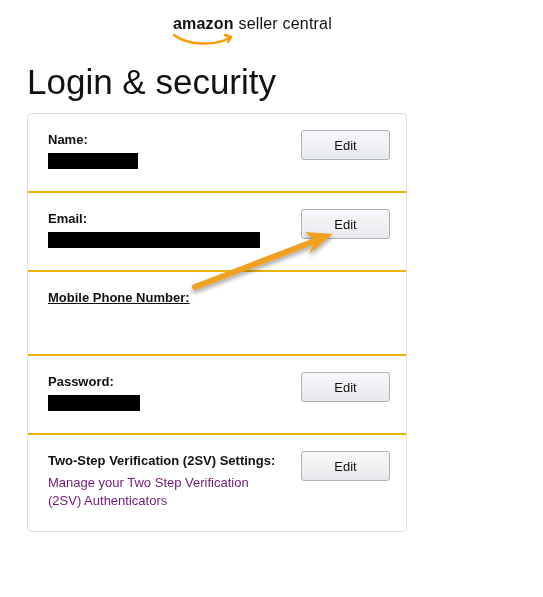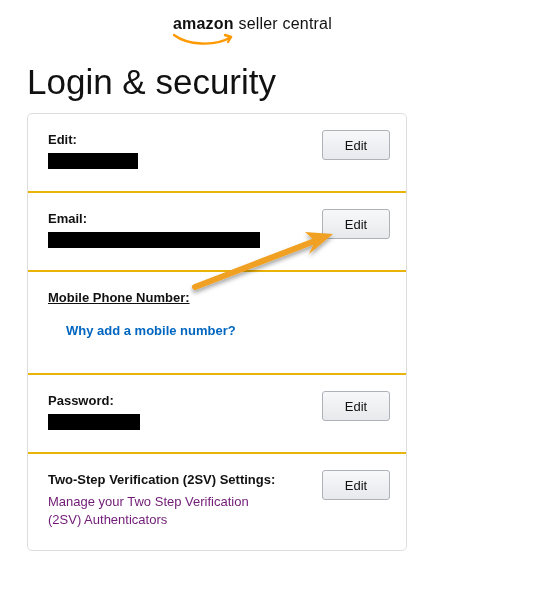--- a/index.html
+++ b/index.html
@@ -80,21 +80,21 @@
     font-size:13px;
     font-weight:700;
     text-decoration:none;
     display:inline-block;
     margin-top:12px;
     margin-left:18px;
   }
   .btn{
     position:absolute;
     right:16px;top:16px;
-    width:68px;height:30px;
+    width:89px;height:30px;
     border:1px solid #adb1b8;
     border-radius:3px;
     background:linear-gradient(#f7f8fa,#e7e9ec);
     font-size:13px;
     color:#111;
     cursor:pointer;
     padding:0;
   }
 
   
@@ -113,34 +113,33 @@
     <path d="M1 2 C 14 12, 42 14, 58 4" stroke="#ff9900" stroke-width="2.4" fill="none" stroke-linecap="round"></path>
     <path d="M58 4 L52 2 M58 4 L55 9" stroke="#ff9900" stroke-width="2.4" fill="none" stroke-linecap="round"></path>
   </svg>
 </div>
 
 <h1 class="page-title">Login &amp; security</h1>
 
 <div class="card">
 
   <div class="row">
-    <span class="label">Edit:</span>
+    <span class="label">Name:</span>
     <div class="black-box bb-name" title="████████"></div>
     <button class="btn">Edit</button>
   </div>
 
   <div class="row">
     <span class="label">Email:</span>
     <div class="black-box bb-email" title="██████████████████████"></div>
     <button class="btn">Edit</button>
   </div>
 
   <div class="row" style="padding-bottom:34px;text-decoration:underline;">
     <span class="label">Mobile Phone Number:</span>
-    <a href="#" class="link">Why add a mobile number?</a>
   </div>
 
   <div class="row">
     <span class="label">Password:</span>
     <div class="black-box bb-pass" title="████████"></div>
     <button class="btn">Edit</button>
   </div>
 
   <div class="row">
     <span class="label">Two-Step Verification (2SV) Settings:</span>

